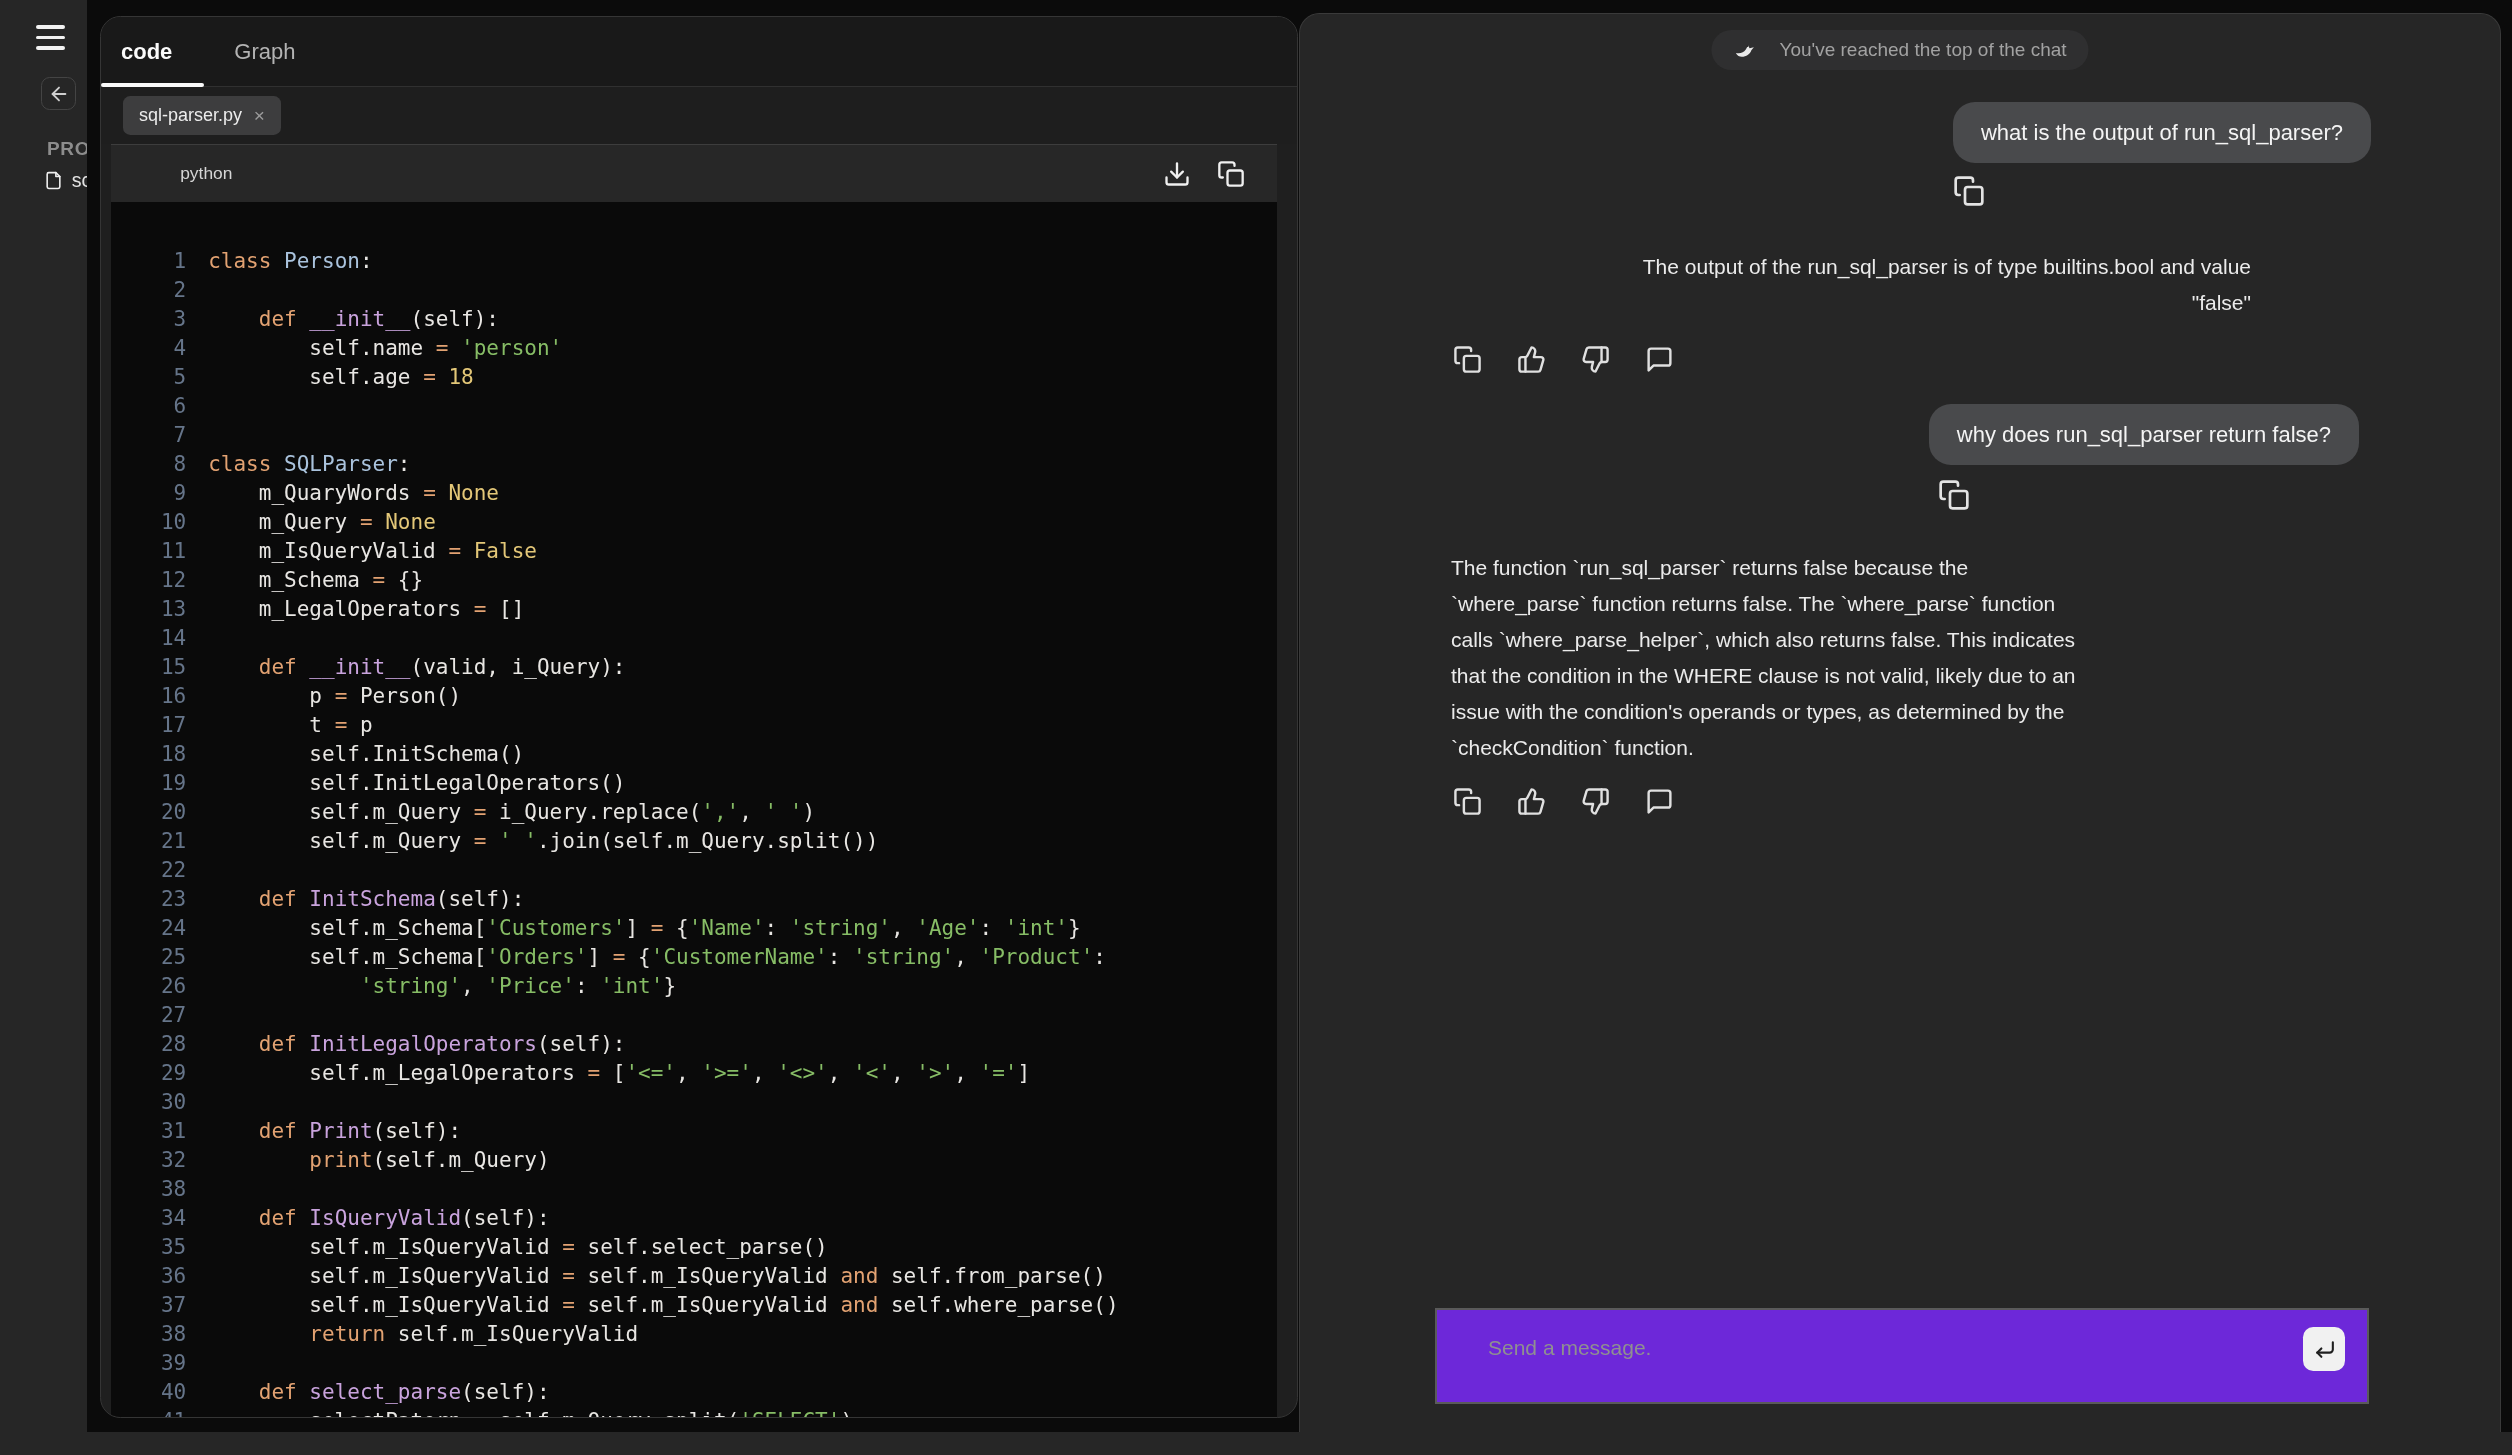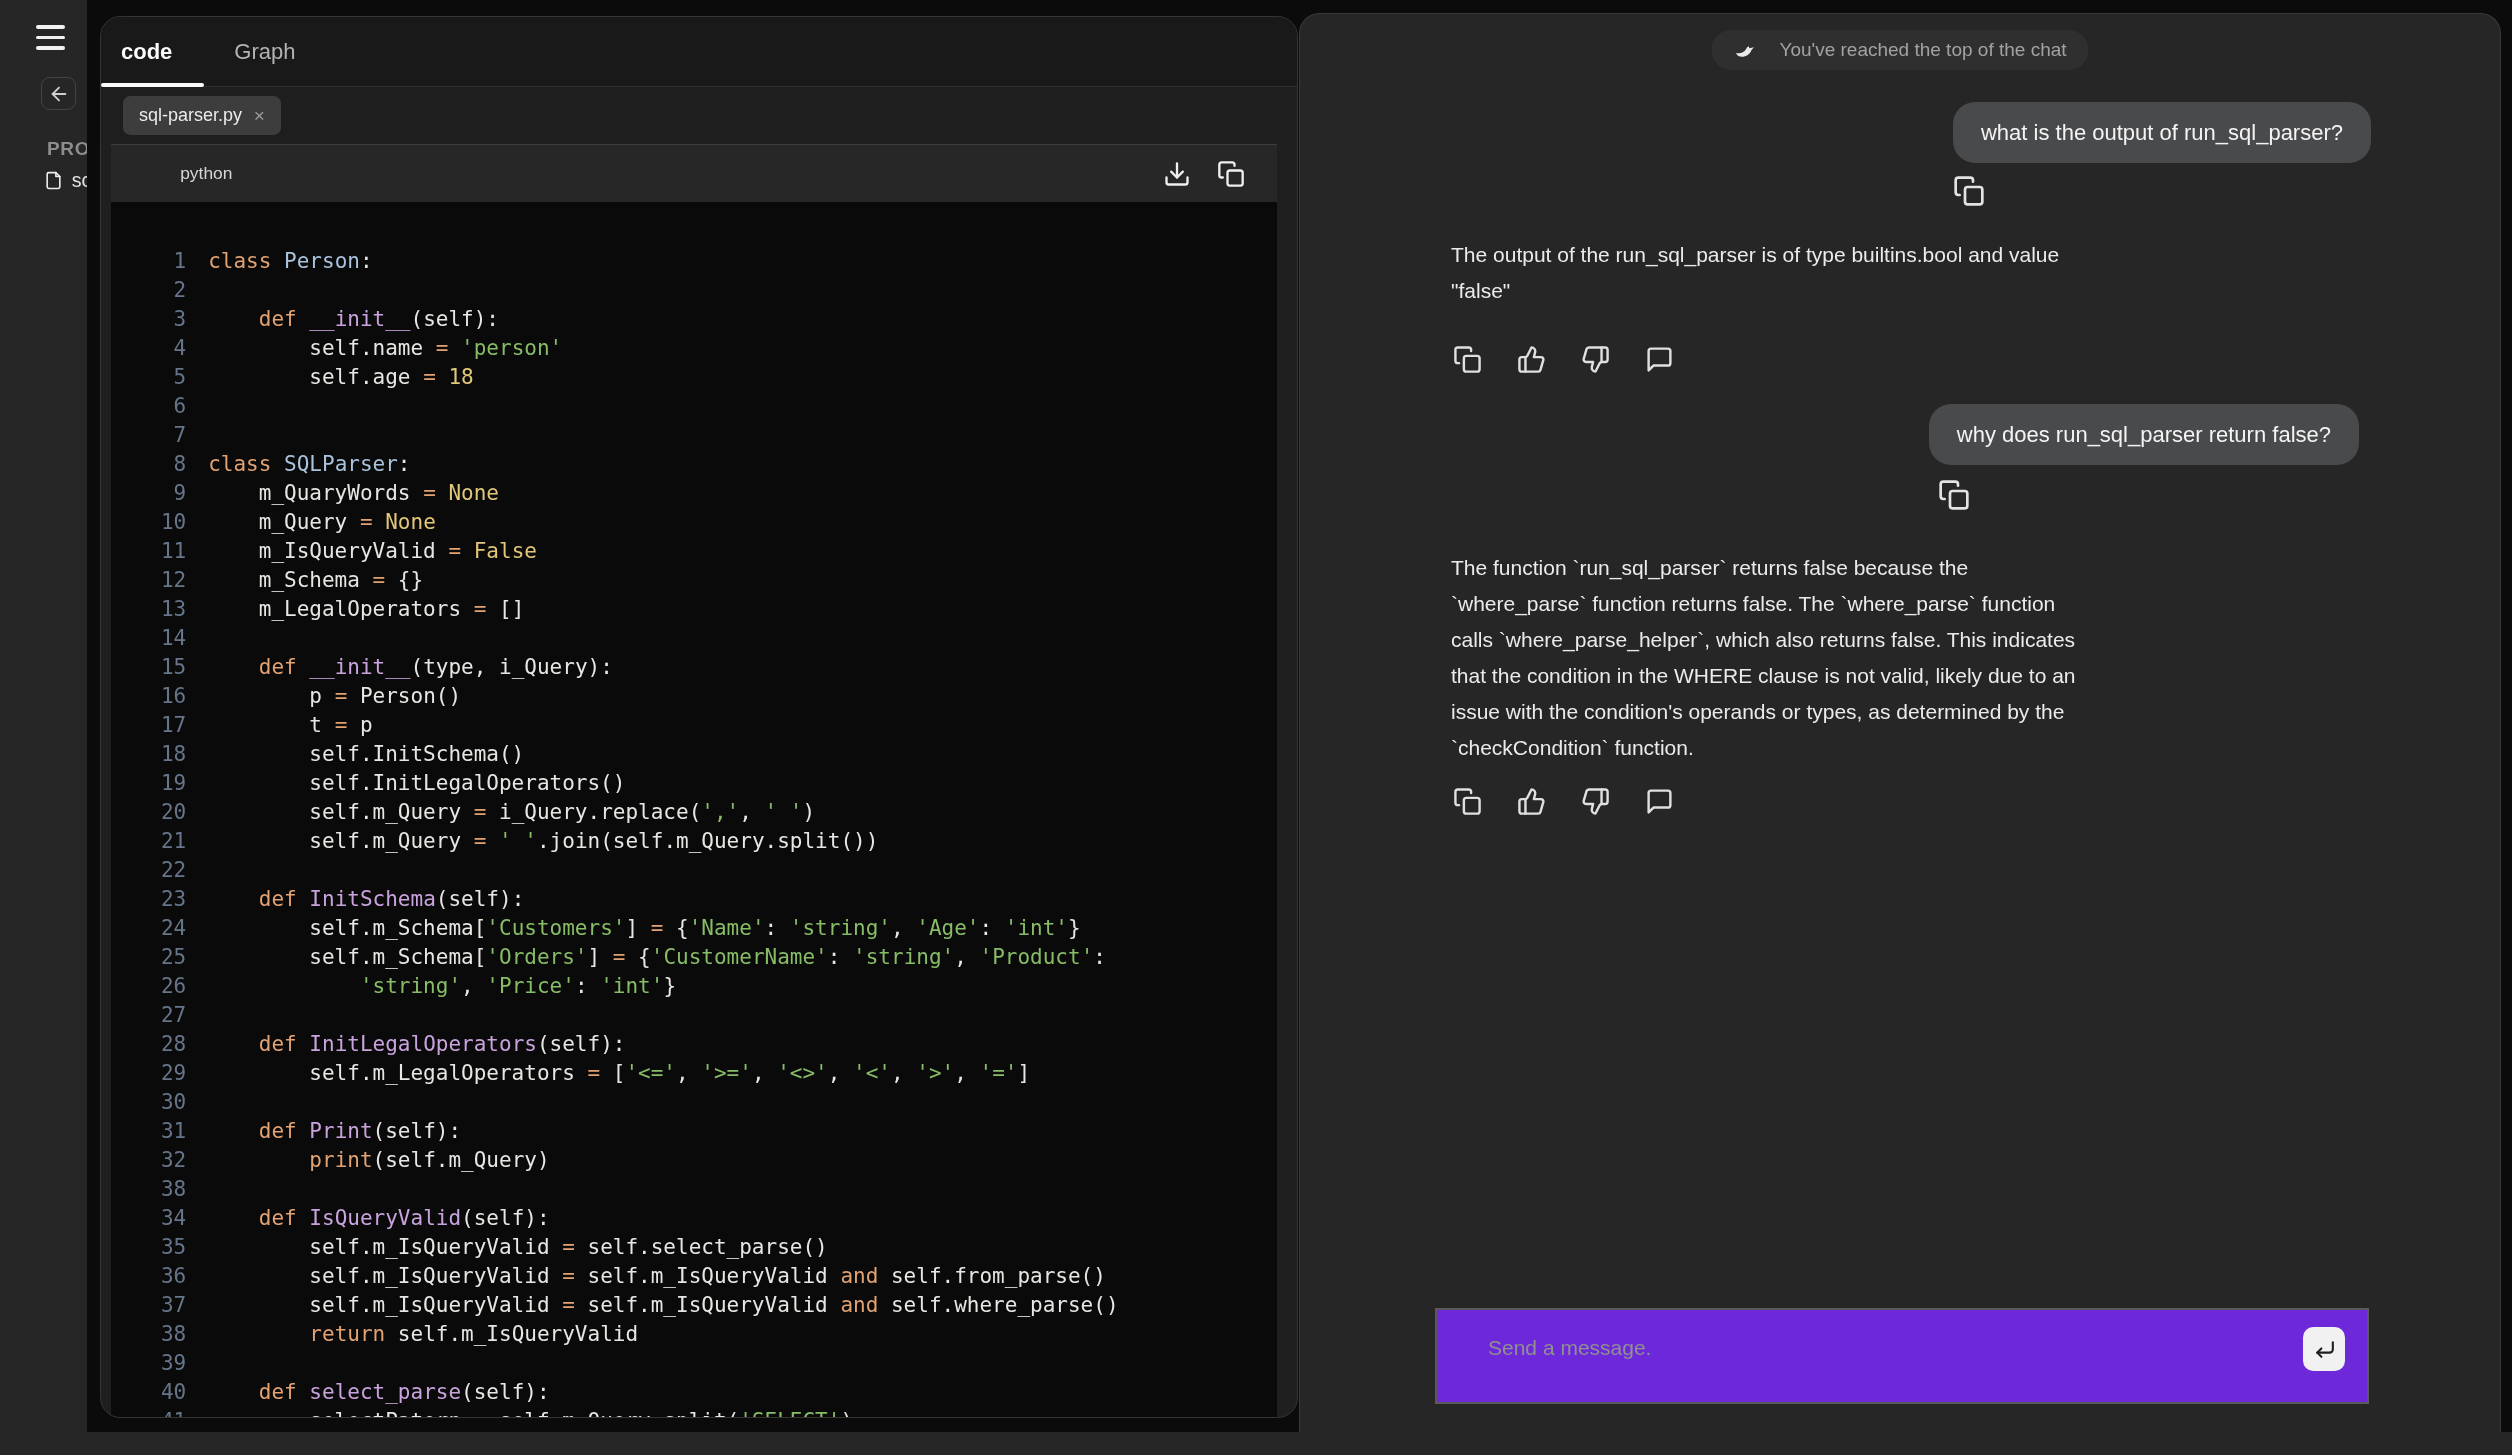--- a/index.html
+++ b/index.html
@@ -59,21 +59,21 @@
                    border-radius:20.4px; display:flex; align-items:center; gap:23px; padding:0 22px;
                    color:#a2a2a2; font-size:19px; white-space:nowrap; }
   .bubble { background:#494a4c; border-radius:22px; height:61px; display:flex; align-items:center;
             padding:0 28px; color:#f4f4f4; font-size:22px; white-space:nowrap; }
   #msg-1 { right:129px; top:88px; }
   #msg-2 { right:141px; top:390px; }
   .msg-copy { width:32px; height:32px; color:#e3e3e3; cursor:pointer; }
   #msg-copy-1 { left:653px; top:161px; }
   #msg-copy-2 { left:638px; top:465px; }
   .response { left:151px; width:800px; color:#ebebeb; font-size:21px; line-height:36px; white-space:pre-line; }
-  #resp-1 { top:223px; }
+  #resp-1 { top:235px;text-align:right; }
   #resp-2 { top:536px; }
   .action-row { left:153px; display:flex; gap:35px; }
   #action-row-1 { top:331px; }
   #action-row-2 { top:773px; }
   .action-icon { width:29px; height:29px; color:#e0e0e0; cursor:pointer; }
 
   
   #composer { left:135px; top:1294px; width:934px; height:96px; background:#6d28d9;
               border:2.2px solid #5a5a5a; border-radius:0; }
   #composer textarea { position:absolute; left:0; top:0; width:100%; height:100%; background:transparent;
@@ -154,21 +154,21 @@
         <div class="code-line"><span class="ln">5</span><span class="lc"><span class="tok-p">        self.age </span><span class="tok-k">=</span><span class="tok-p"> </span><span class="tok-n">18</span></span></div>
         <div class="code-line"><span class="ln">6</span><span class="lc"></span></div>
         <div class="code-line"><span class="ln">7</span><span class="lc"></span></div>
         <div class="code-line"><span class="ln">8</span><span class="lc"><span class="tok-k">class</span><span class="tok-p"> </span><span class="tok-c">SQLParser</span><span class="tok-p">:</span></span></div>
         <div class="code-line"><span class="ln">9</span><span class="lc"><span class="tok-p">    m_QuaryWords </span><span class="tok-k">=</span><span class="tok-p"> </span><span class="tok-n">None</span></span></div>
         <div class="code-line"><span class="ln">10</span><span class="lc"><span class="tok-p">    m_Query </span><span class="tok-k">=</span><span class="tok-p"> </span><span class="tok-n">None</span></span></div>
         <div class="code-line"><span class="ln">11</span><span class="lc"><span class="tok-p">    m_IsQueryValid </span><span class="tok-k">=</span><span class="tok-p"> </span><span class="tok-n">False</span></span></div>
         <div class="code-line"><span class="ln">12</span><span class="lc"><span class="tok-p">    m_Schema </span><span class="tok-k">=</span><span class="tok-p"> {}</span></span></div>
         <div class="code-line"><span class="ln">13</span><span class="lc"><span class="tok-p">    m_LegalOperators </span><span class="tok-k">=</span><span class="tok-p"> []</span></span></div>
         <div class="code-line"><span class="ln">14</span><span class="lc"></span></div>
-        <div class="code-line"><span class="ln">15</span><span class="lc"><span class="tok-p">    </span><span class="tok-k">def</span><span class="tok-p"> </span><span class="tok-f">__init__</span><span class="tok-p">(type, i_Query):</span></span></div>
+        <div class="code-line"><span class="ln">15</span><span class="lc"><span class="tok-p">    </span><span class="tok-k">def</span><span class="tok-p"> </span><span class="tok-f">__init__</span><span class="tok-p">(valid, i_Query):</span></span></div>
         <div class="code-line"><span class="ln">16</span><span class="lc"><span class="tok-p">        p </span><span class="tok-k">=</span><span class="tok-p"> Person()</span></span></div>
         <div class="code-line"><span class="ln">17</span><span class="lc"><span class="tok-p">        t </span><span class="tok-k">=</span><span class="tok-p"> p</span></span></div>
         <div class="code-line"><span class="ln">18</span><span class="lc"><span class="tok-p">        self.InitSchema()</span></span></div>
         <div class="code-line"><span class="ln">19</span><span class="lc"><span class="tok-p">        self.InitLegalOperators()</span></span></div>
         <div class="code-line"><span class="ln">20</span><span class="lc"><span class="tok-p">        self.m_Query </span><span class="tok-k">=</span><span class="tok-p"> i_Query.replace(</span><span class="tok-s">','</span><span class="tok-p">, </span><span class="tok-s">' '</span><span class="tok-p">)</span></span></div>
         <div class="code-line"><span class="ln">21</span><span class="lc"><span class="tok-p">        self.m_Query </span><span class="tok-k">=</span><span class="tok-p"> </span><span class="tok-s">' '</span><span class="tok-p">.join(self.m_Query.split())</span></span></div>
         <div class="code-line"><span class="ln">22</span><span class="lc"></span></div>
         <div class="code-line"><span class="ln">23</span><span class="lc"><span class="tok-p">    </span><span class="tok-k">def</span><span class="tok-p"> </span><span class="tok-f">InitSchema</span><span class="tok-p">(self):</span></span></div>
         <div class="code-line"><span class="ln">24</span><span class="lc"><span class="tok-p">        self.m_Schema[</span><span class="tok-s">'Customers'</span><span class="tok-p">] </span><span class="tok-k">=</span><span class="tok-p"> {</span><span class="tok-s">'Name'</span><span class="tok-p">: </span><span class="tok-s">'string'</span><span class="tok-p">, </span><span class="tok-s">'Age'</span><span class="tok-p">: </span><span class="tok-s">'int'</span><span class="tok-p">}</span></span></div>
         <div class="code-line"><span class="ln">25</span><span class="lc"><span class="tok-p">        self.m_Schema[</span><span class="tok-s">'Orders'</span><span class="tok-p">] </span><span class="tok-k">=</span><span class="tok-p"> {</span><span class="tok-s">'CustomerName'</span><span class="tok-p">: </span><span class="tok-s">'string'</span><span class="tok-p">, </span><span class="tok-s">'Product'</span><span class="tok-p">:</span></span></div>

